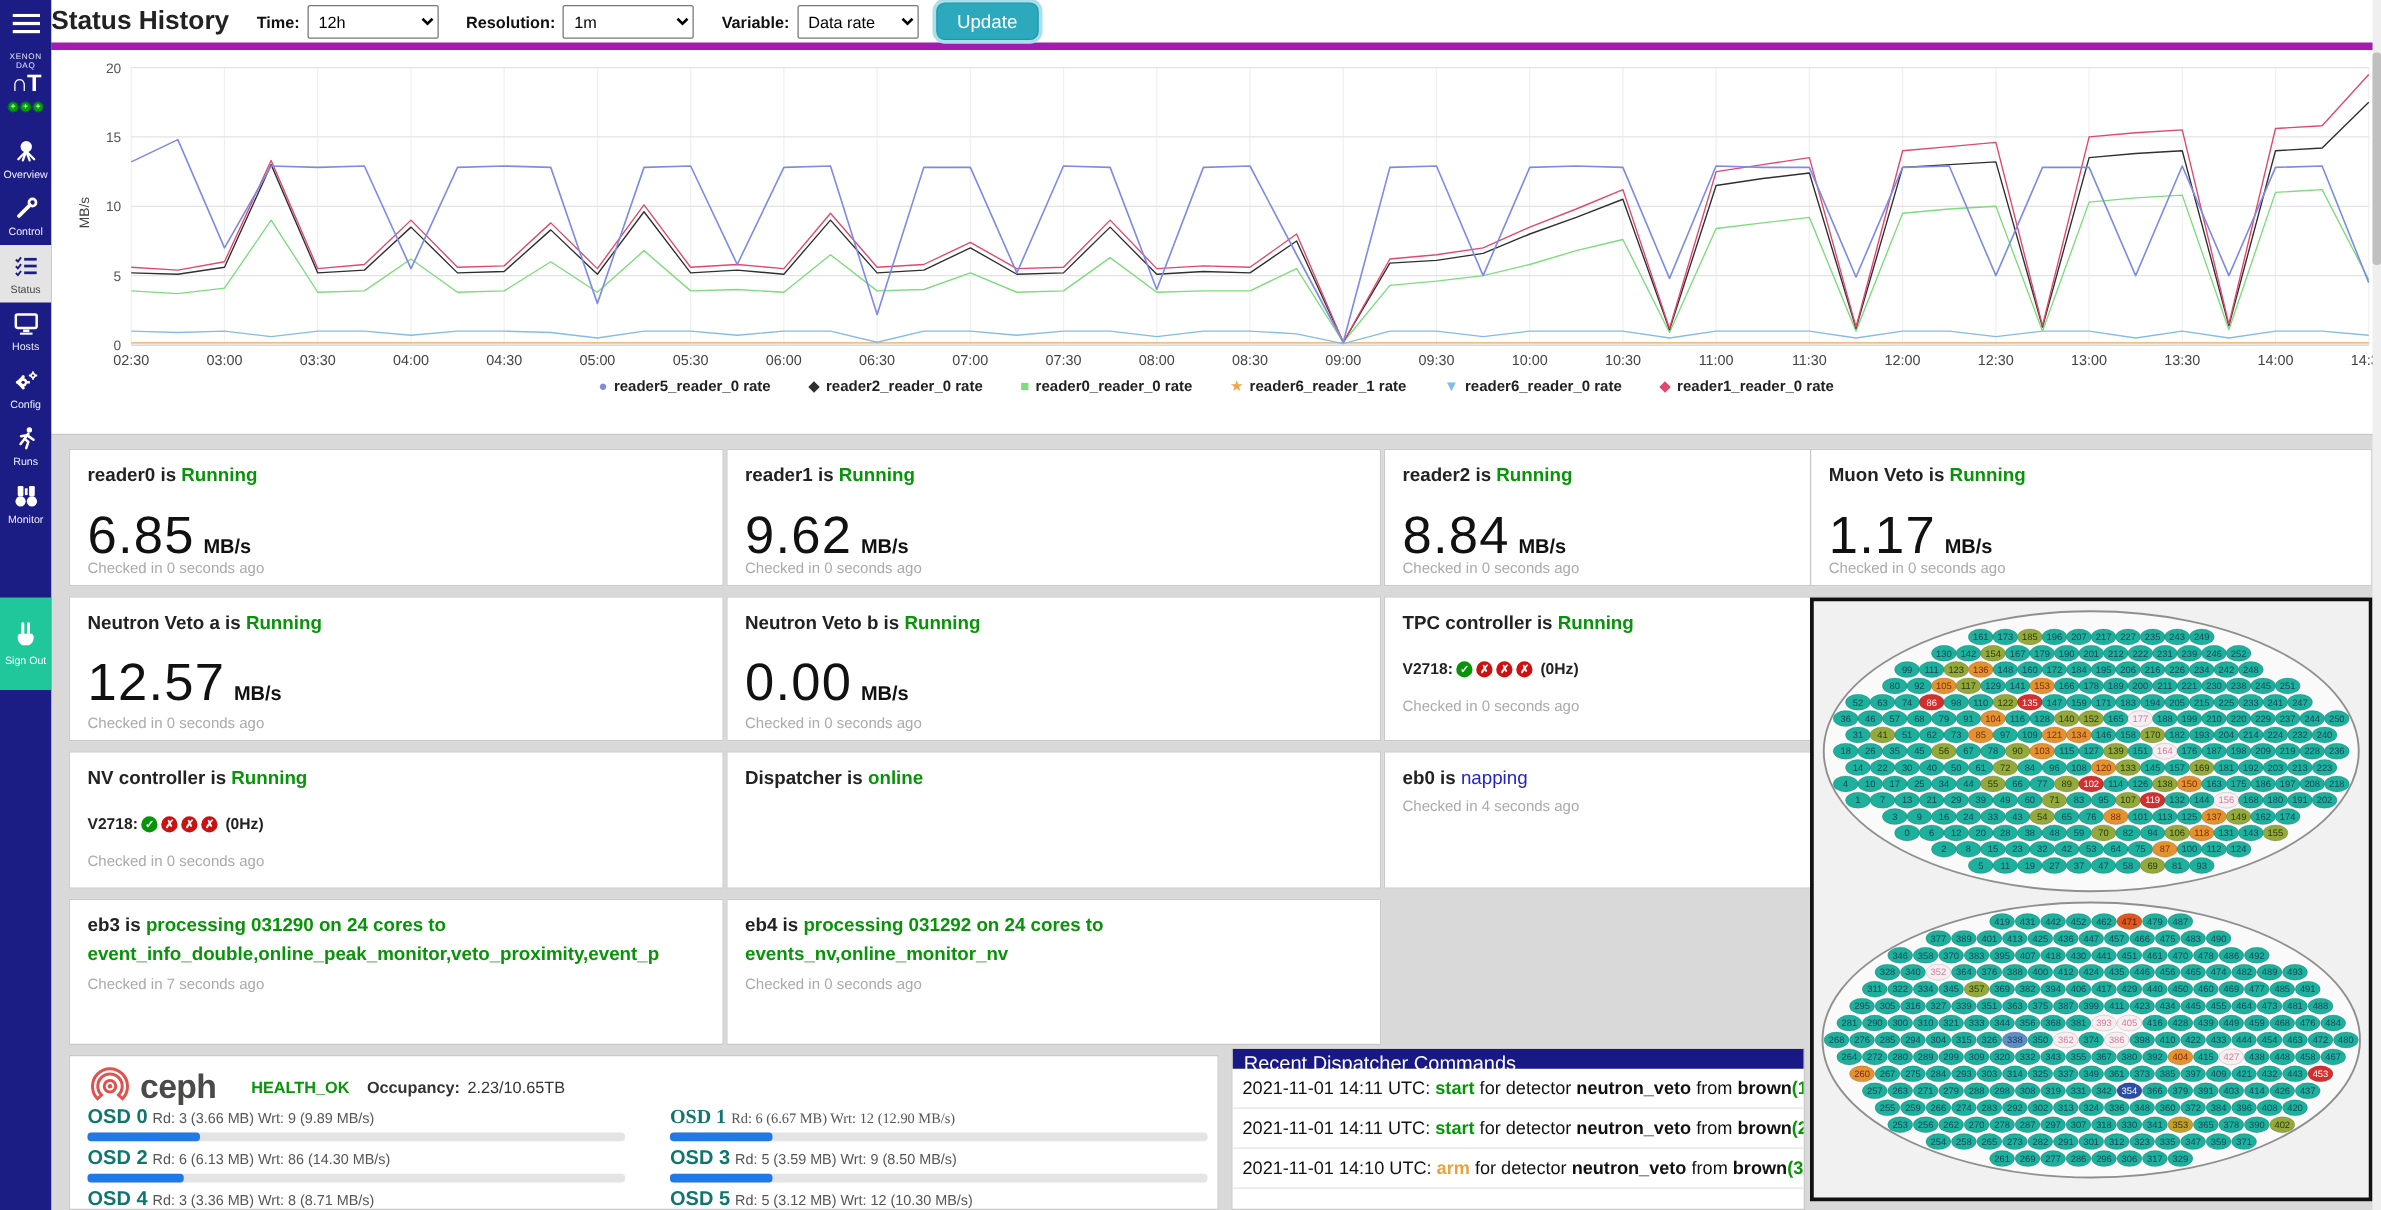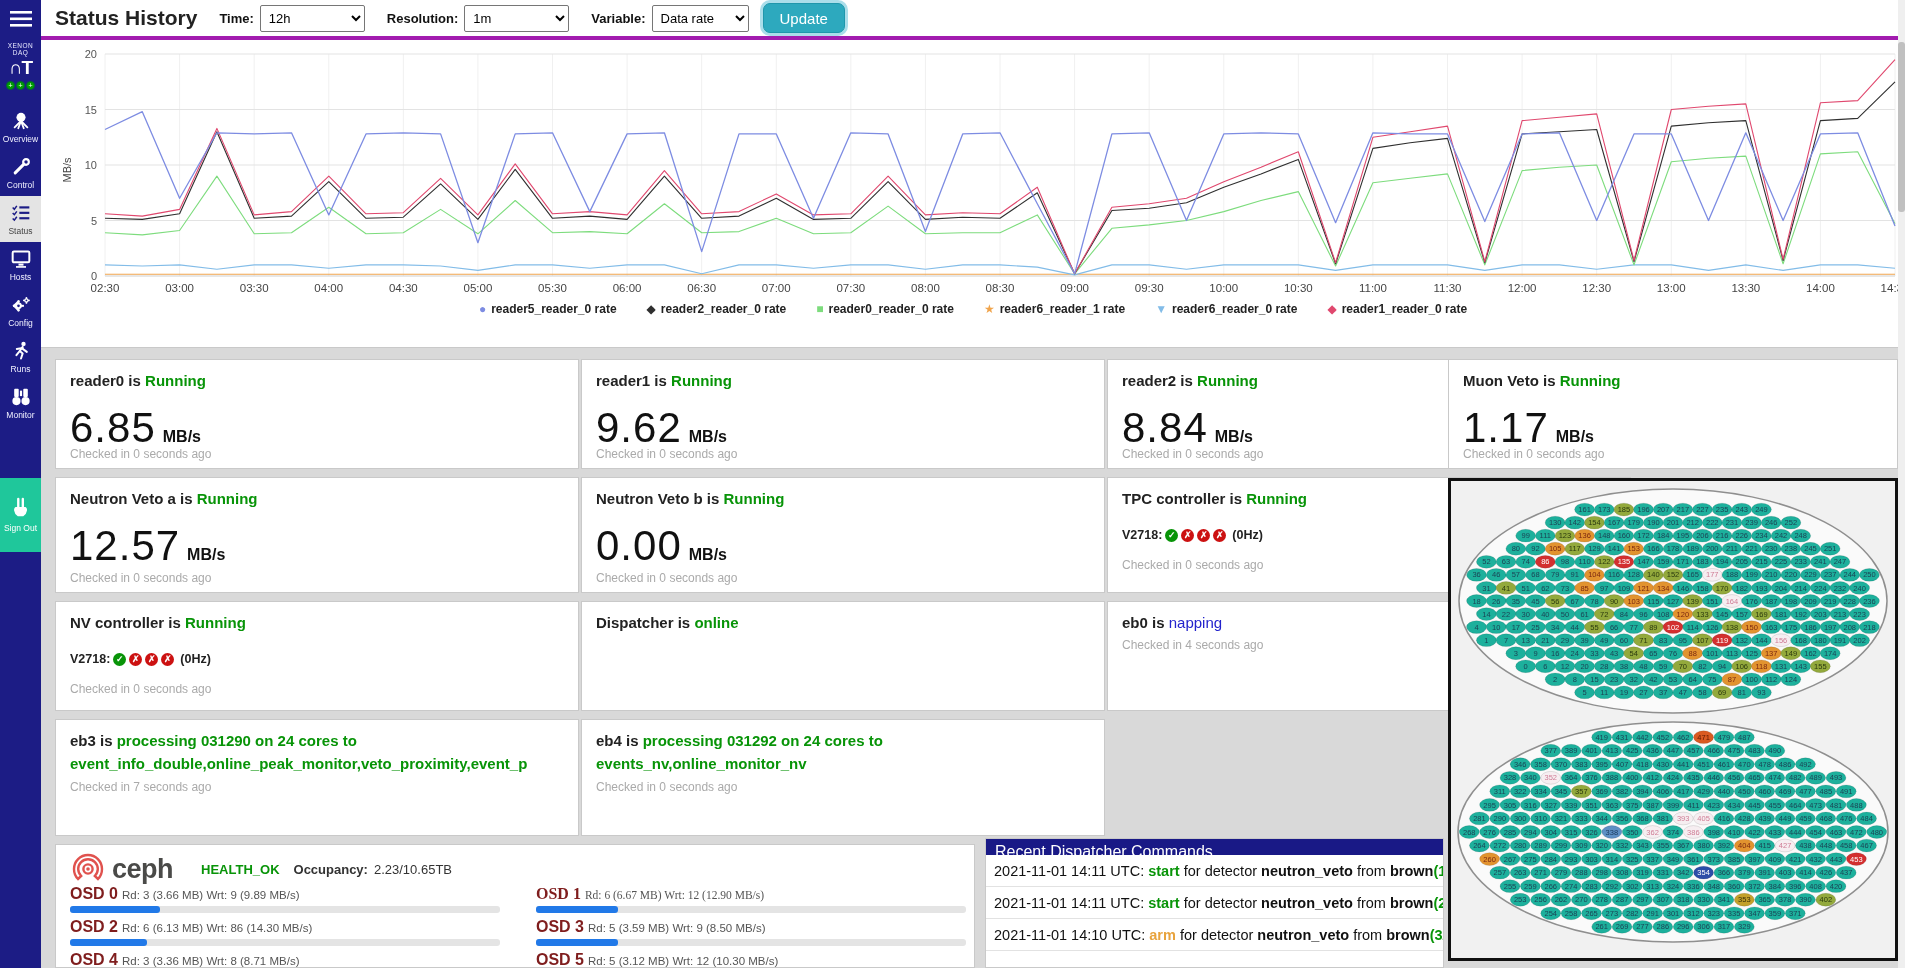--- a/index.html
+++ b/index.html
@@ -17,21 +17,21 @@
   #sb-nav { margin-top:14px; width:41px; }
   .sb-item { width:41px; padding:7px 0 6px 0; display:flex; flex-direction:column; align-items:center; gap:3px; cursor:pointer; }
   .sb-item .sb-label { font-size:8.5px; color:#f0f0ff; }
   .sb-item svg { display:block; }
   .sb-item.active { background:#e4e4e4; }
   .sb-item.active .sb-label { color:#444; }
   .sb-signout { margin-top:52px; width:41px; height:74px; background:#1fc79b; display:flex; flex-direction:column; align-items:center; justify-content:center; gap:4px; cursor:pointer; }
   .sb-signout .sb-label { font-size:8.5px; color:#fff; }
 
   
-  #topbar { position:absolute; left:41px; top:0; width:1864px; height:40px; background:#fff; border-bottom:4px solid #a21caf; display:flex; align-items:center; padding-left:14px; }
+  #topbar { position:absolute; left:41px; top:0; width:1864px; height:40px; background:#fff; border-bottom:6px solid #a21caf; display:flex; align-items:center; }
   #page-title { font-size:21px; font-weight:bold; color:#222; margin-right:22px; }
   .tb-label { font-size:13px; font-weight:bold; color:#111; margin-right:6px; }
   .tb-select { height:27px; width:105px; font-size:13px; font-family:Liberation Sans, sans-serif; border:1px solid #767676; border-radius:2px; background:#fff; margin-right:22px; padding-left:4px; }
   .tb-select.narrow { width:97px; margin-right:14px; }
   #update-btn { height:30px; padding:0 16px; background:#2da9be; color:#fff; font-size:15px; font-family:"Liberation Sans",sans-serif; border:1px solid #1f97ac; border-radius:7px; box-shadow:0 0 0 3px #aadeea; cursor:pointer; }
 
   
   #chart-panel { position:absolute; left:41px; top:40px; width:1864px; height:308px; background:#fff; border-bottom:1px solid #c9c9c9; }
   #chart-svg { position:absolute; left:14px; top:2px; }
   #legend { position:absolute; left:0; top:262px; width:1864px; display:flex; justify-content:center; gap:30px; }
@@ -68,21 +68,21 @@
 
   
   #ceph-panel { position:absolute; left:55px; top:844px; width:920px; height:124px; background:#fff; border:1px solid #c9c9c9; overflow:hidden; }
   #ceph-head { position:absolute; left:14px; top:6px; display:flex; align-items:center; }
   #ceph-word { font-size:27px; font-weight:bold; color:#4a4a48; letter-spacing:-.5px; margin-left:6px; }
   #ceph-health { font-size:13px; font-weight:bold; color:#089408; margin-left:28px; }
   #ceph-occ-label { font-size:13px; font-weight:bold; color:#333; margin-left:14px; }
   #ceph-occ { font-size:13px; color:#333; margin-left:6px; }
   .osd-col0 { left:14px; } .osd-col1 { left:480px; }
   .osd-row { position:absolute; width:430px; }
-  .osd-name { font-size:16px; font-weight:bold; color:#7f1d1d; }
+  .osd-name { font-size:16px; font-weight:bold; color:#0f766e; }
   .osd-detail { font-size:11.5px; color:#555; margin-left:4px; }
   .osd-track { margin-top:3px; width:430px; height:7px; background:#e4e4e4; border-radius:3px; }
   .osd-fill { height:7px; background:#2179e8; border-radius:3px; }
 
   
   #dispatcher-panel { position:absolute; left:985px; top:838px; width:459px; height:130px; background:#fff; border:1px solid #c9c9c9; overflow:hidden; }
   #dispatcher-title { background:#191986; color:#fff; font-size:16px; padding:4px 9px; height:16px; }
   .disp-row { font-size:14.5px; color:#111; padding:0 8px; height:32px; line-height:32px; border-bottom:1px solid #e2e2e2; white-space:nowrap; overflow:hidden; }
   .d-green { color:#089408; font-weight:bold; }
   .d-orange { color:#e8a33d; font-weight:bold; }

